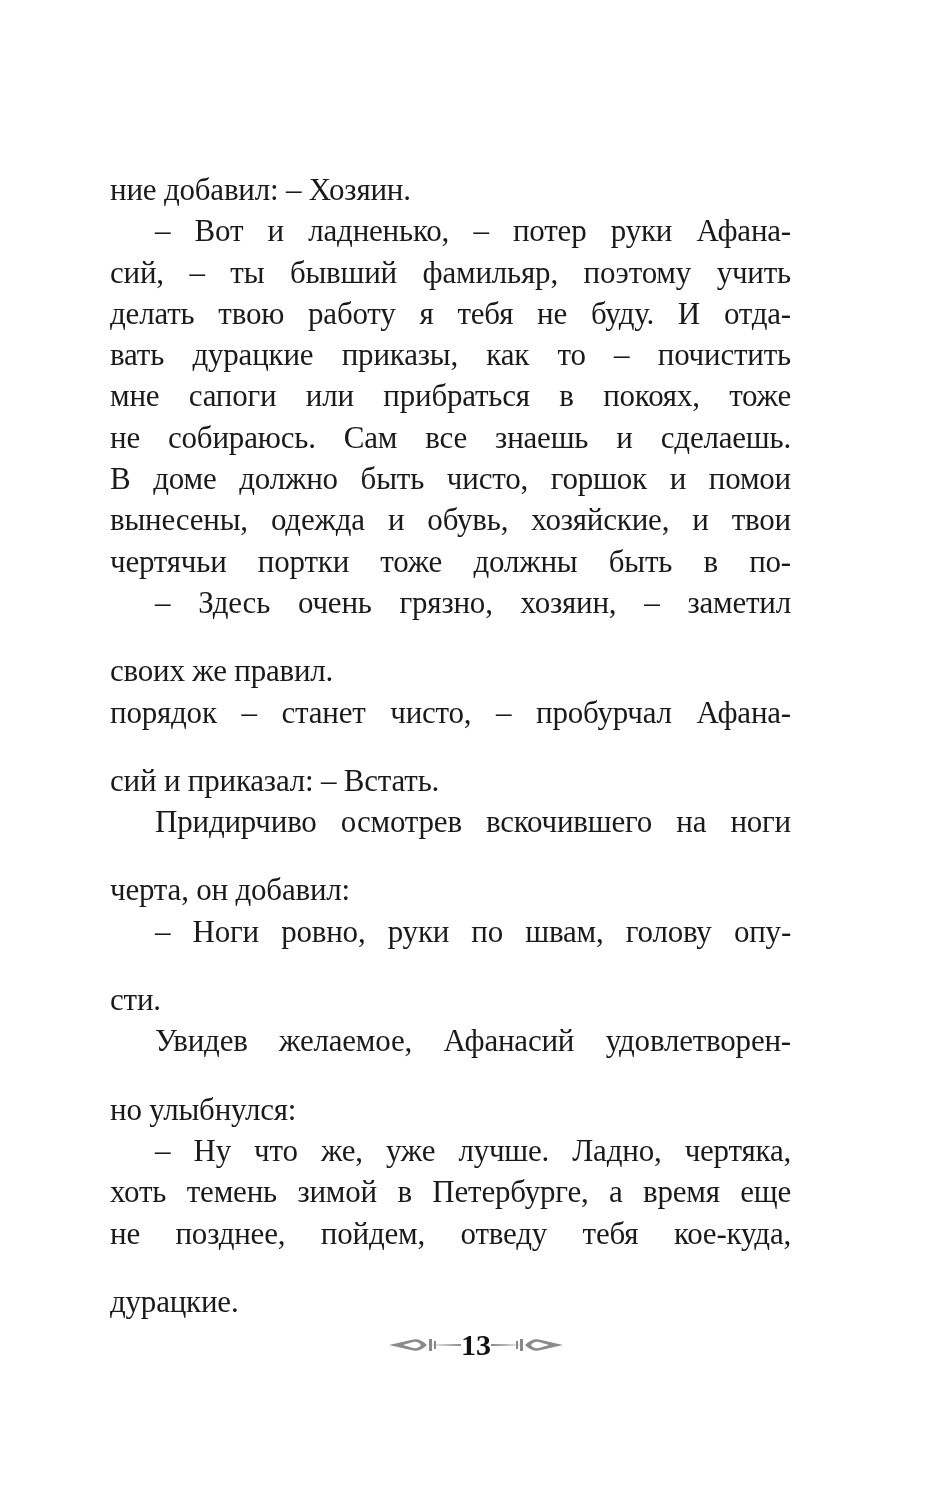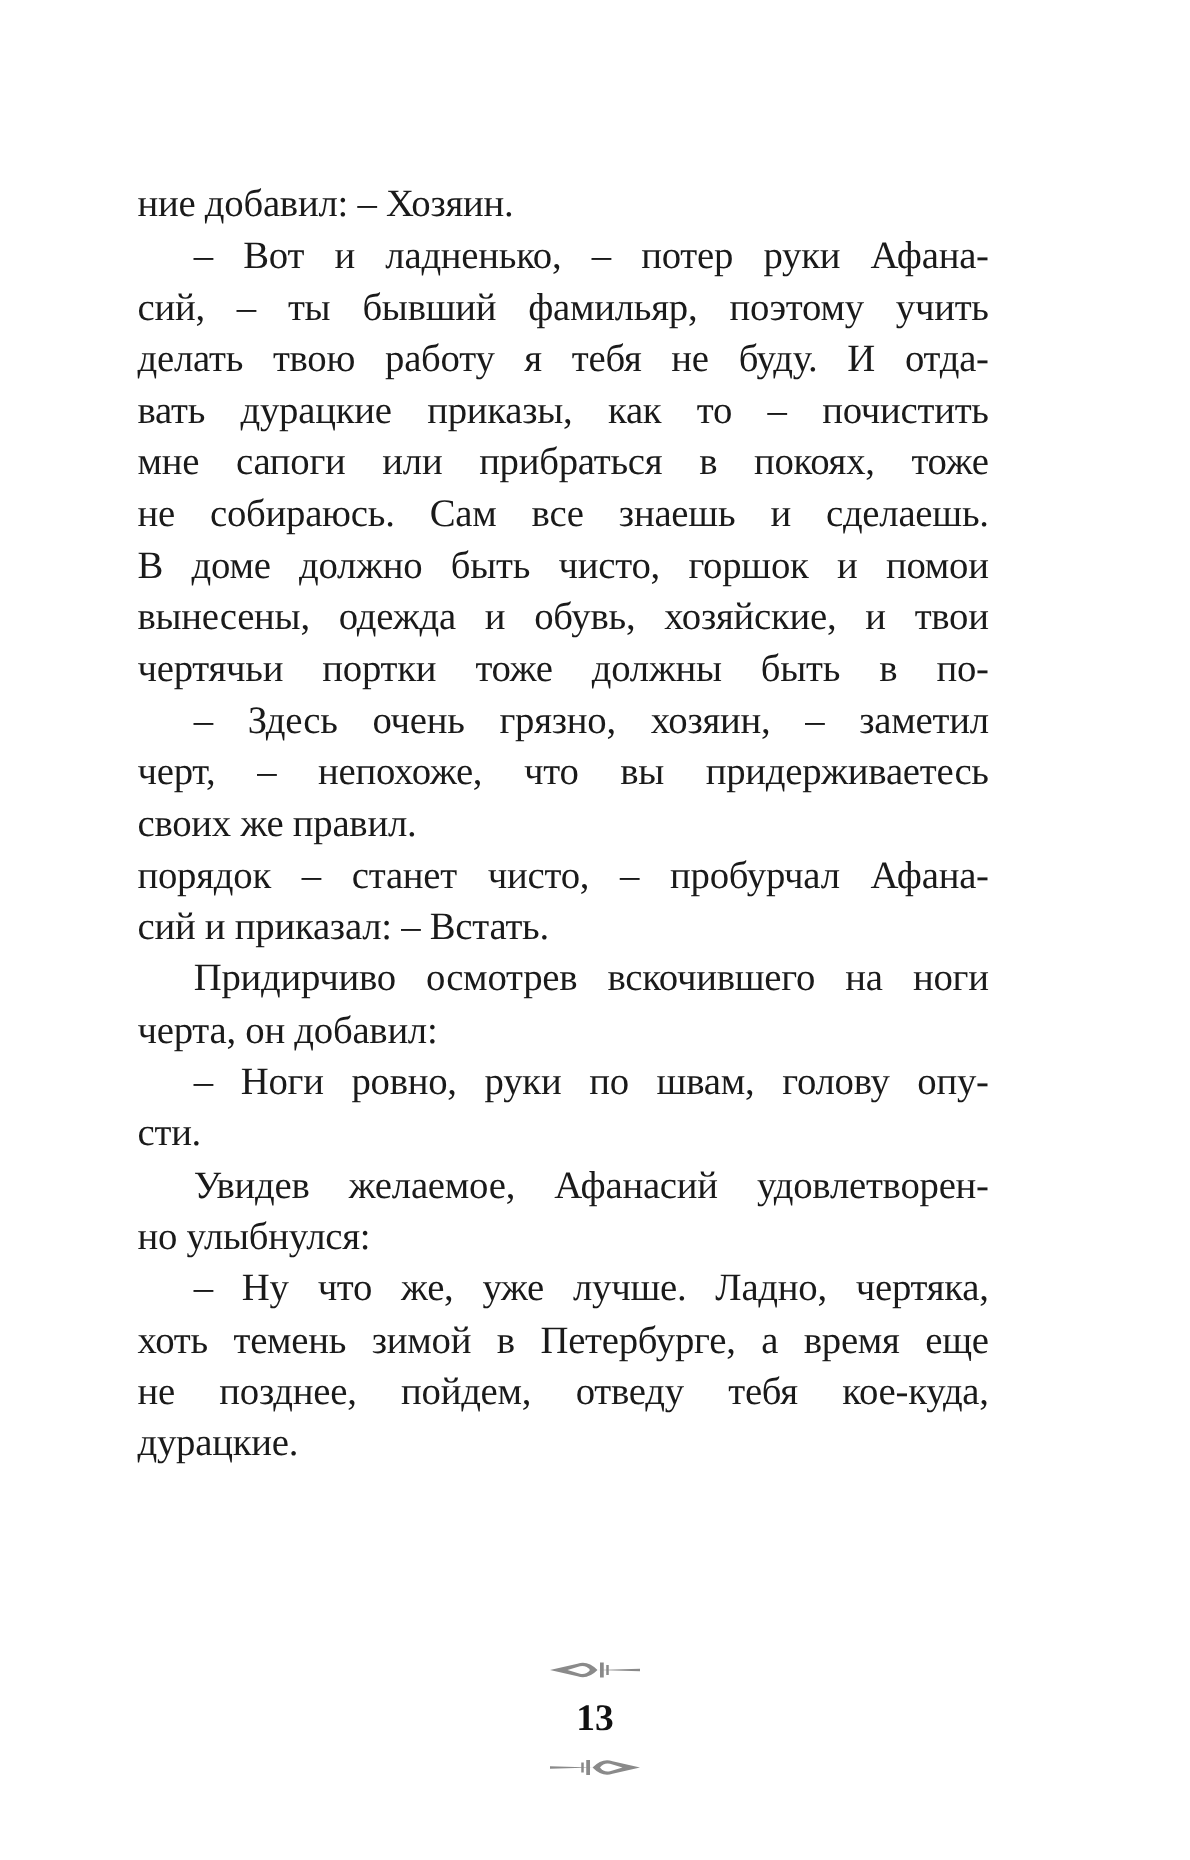--- a/index.html
+++ b/index.html
@@ -6,45 +6,44 @@
   body {
     width: 952px; height: 1488px; background: #ffffff; position: relative; overflow: hidden;
     font-family: "Liberation Serif", "DejaVu Serif", serif; color: #1a1a1a;
   }
   .page-text { position: absolute; left: 110px; top: 142px; width: 681px; }
   .line {
     display: block; height: 41.3px; line-height: 41.3px; font-size: 31px;
     text-align: justify; text-align-last: justify; white-space: nowrap;
     letter-spacing: -0.2px;
   }
-  .line.last { text-align-last: left; }
+  .line.last { text-align-last: left; margin-top: 27px; }
   .line.indent { padding-left: 45px; }
   .folio {
     position: absolute; top: 1328px; left: 0; width: 952px; text-align: center;
-    display: flex; justify-content: center; align-items: center; gap: 14px; flex-direction: column;
+    display: flex; justify-content: center; align-items: center; 
   }
   .page-number { font-family: "Liberation Serif", serif; font-weight: bold; font-size: 30px; color: #111; }
   .orn { width: 72px; height: 16px; display: block; }
 </style>
 </head>
 <body>
 
 <div class="page-text">
   <span class="line last">ние добавил: – Хозяин.</span>
   <span class="line indent">– Вот и ладненько, – потер руки Афана-</span>
   <span class="line">сий, – ты бывший фамильяр, поэтому учить</span>
   <span class="line">делать твою работу я тебя не буду. И отда-</span>
   <span class="line">вать дурацкие приказы, как то – почистить</span>
   <span class="line">мне сапоги или прибраться в покоях, тоже</span>
   <span class="line">не собираюсь. Сам все знаешь и сделаешь.</span>
   <span class="line">В доме должно быть чисто, горшок и помои</span>
   <span class="line">вынесены, одежда и обувь, хозяйские, и твои</span>
   <span class="line">чертячьи портки тоже должны быть в по-</span>
   <span class="line indent">– Здесь очень грязно, хозяин, – заметил</span>
-  <span class="line">черт, – непохоже, что вы придерживаетесь</span>
   <span class="line last">своих же правил.</span>
   <span class="line">порядок – станет чисто, – пробурчал Афана-</span>
   <span class="line last">сий и приказал: – Встать.</span>
   <span class="line indent">Придирчиво осмотрев вскочившего на ноги</span>
   <span class="line last">черта, он добавил:</span>
   <span class="line indent">– Ноги ровно, руки по швам, голову опу-</span>
   <span class="line last">сти.</span>
   <span class="line indent">Увидев желаемое, Афанасий удовлетворен-</span>
   <span class="line last">но улыбнулся:</span>
   <span class="line indent">– Ну что же, уже лучше. Ладно, чертяка,</span>

